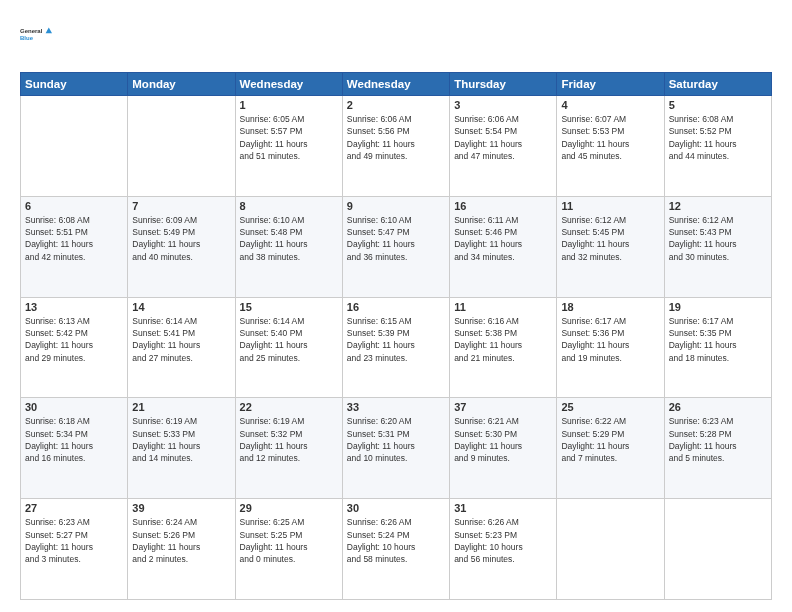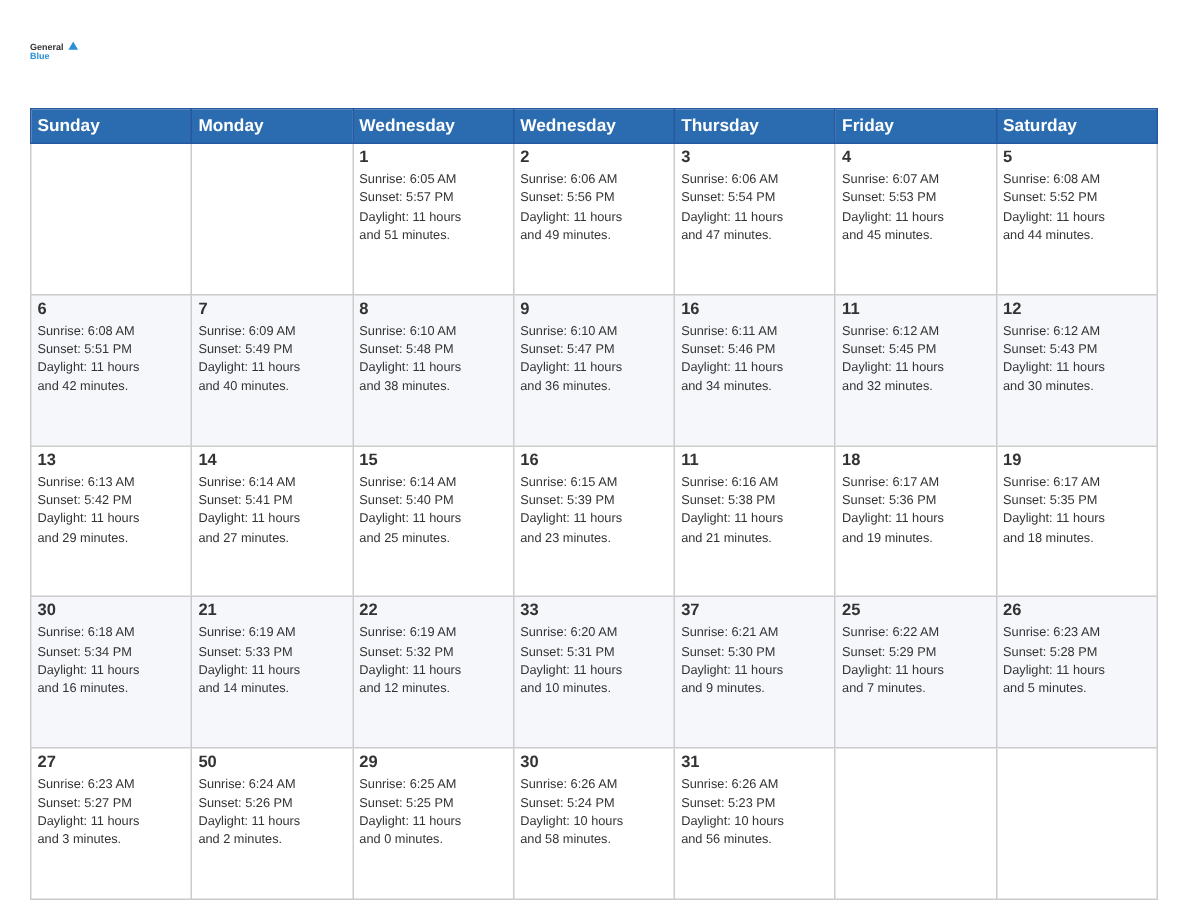--- a/index.html
+++ b/index.html
@@ -234,21 +234,21 @@
             <span class="day-num">26</span>
             <div class="day-info">Sunrise: 6:23 AM<br>Sunset: 5:28 PM<br>Daylight: 11 hours<br>and 5 minutes.</div>
           </td>
         </tr>
         <tr>
           <td>
             <span class="day-num">27</span>
             <div class="day-info">Sunrise: 6:23 AM<br>Sunset: 5:27 PM<br>Daylight: 11 hours<br>and 3 minutes.</div>
           </td>
           <td>
-            <span class="day-num">50</span>
+            <span class="day-num">39</span>
             <div class="day-info">Sunrise: 6:24 AM<br>Sunset: 5:26 PM<br>Daylight: 11 hours<br>and 2 minutes.</div>
           </td>
           <td>
             <span class="day-num">29</span>
             <div class="day-info">Sunrise: 6:25 AM<br>Sunset: 5:25 PM<br>Daylight: 11 hours<br>and 0 minutes.</div>
           </td>
           <td>
             <span class="day-num">30</span>
             <div class="day-info">Sunrise: 6:26 AM<br>Sunset: 5:24 PM<br>Daylight: 10 hours<br>and 58 minutes.</div>
           </td>

